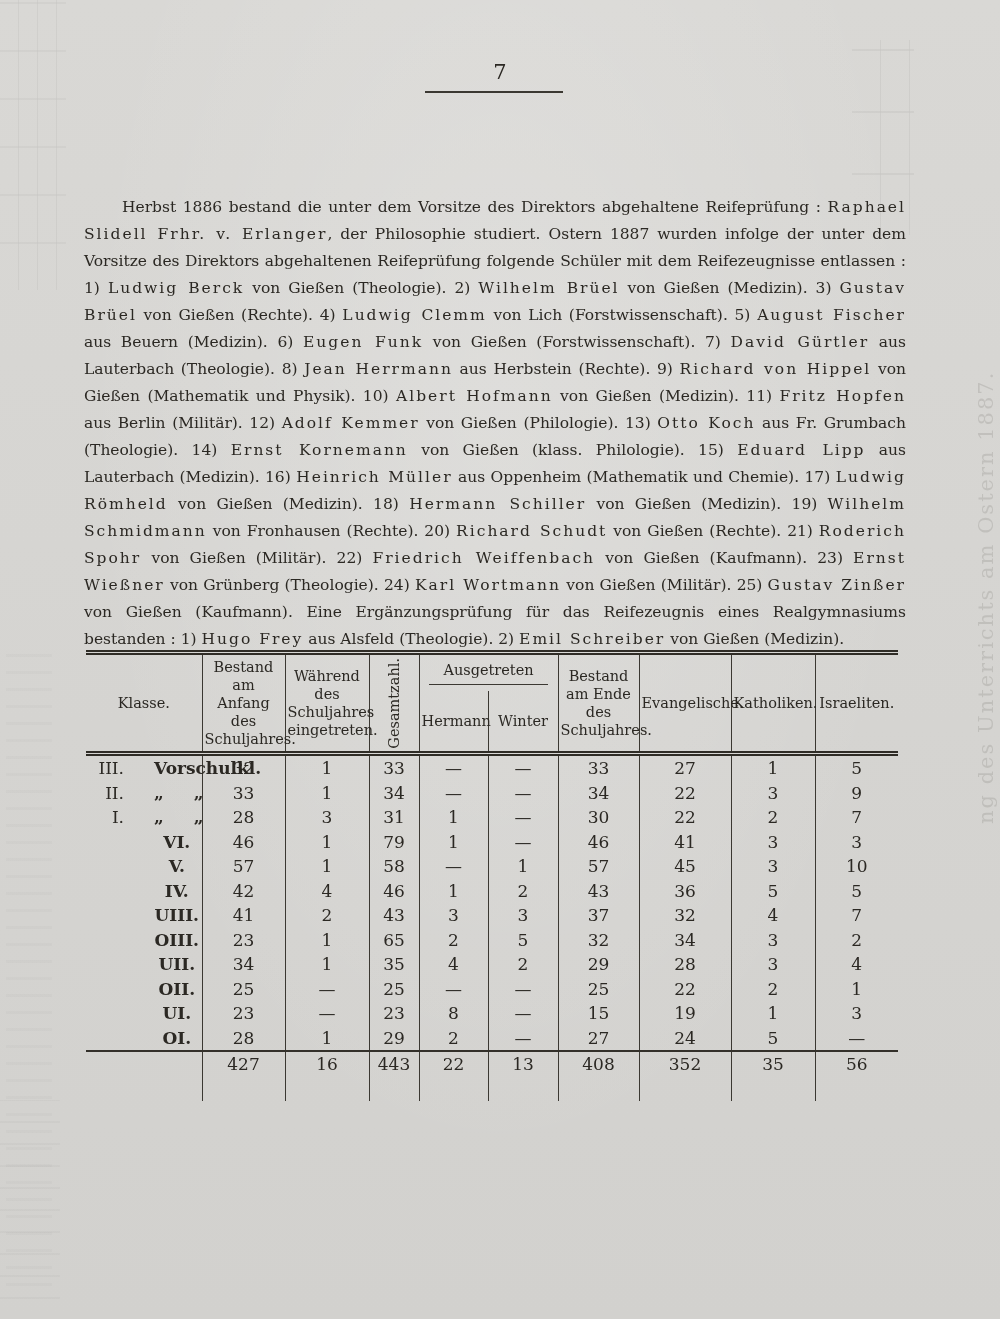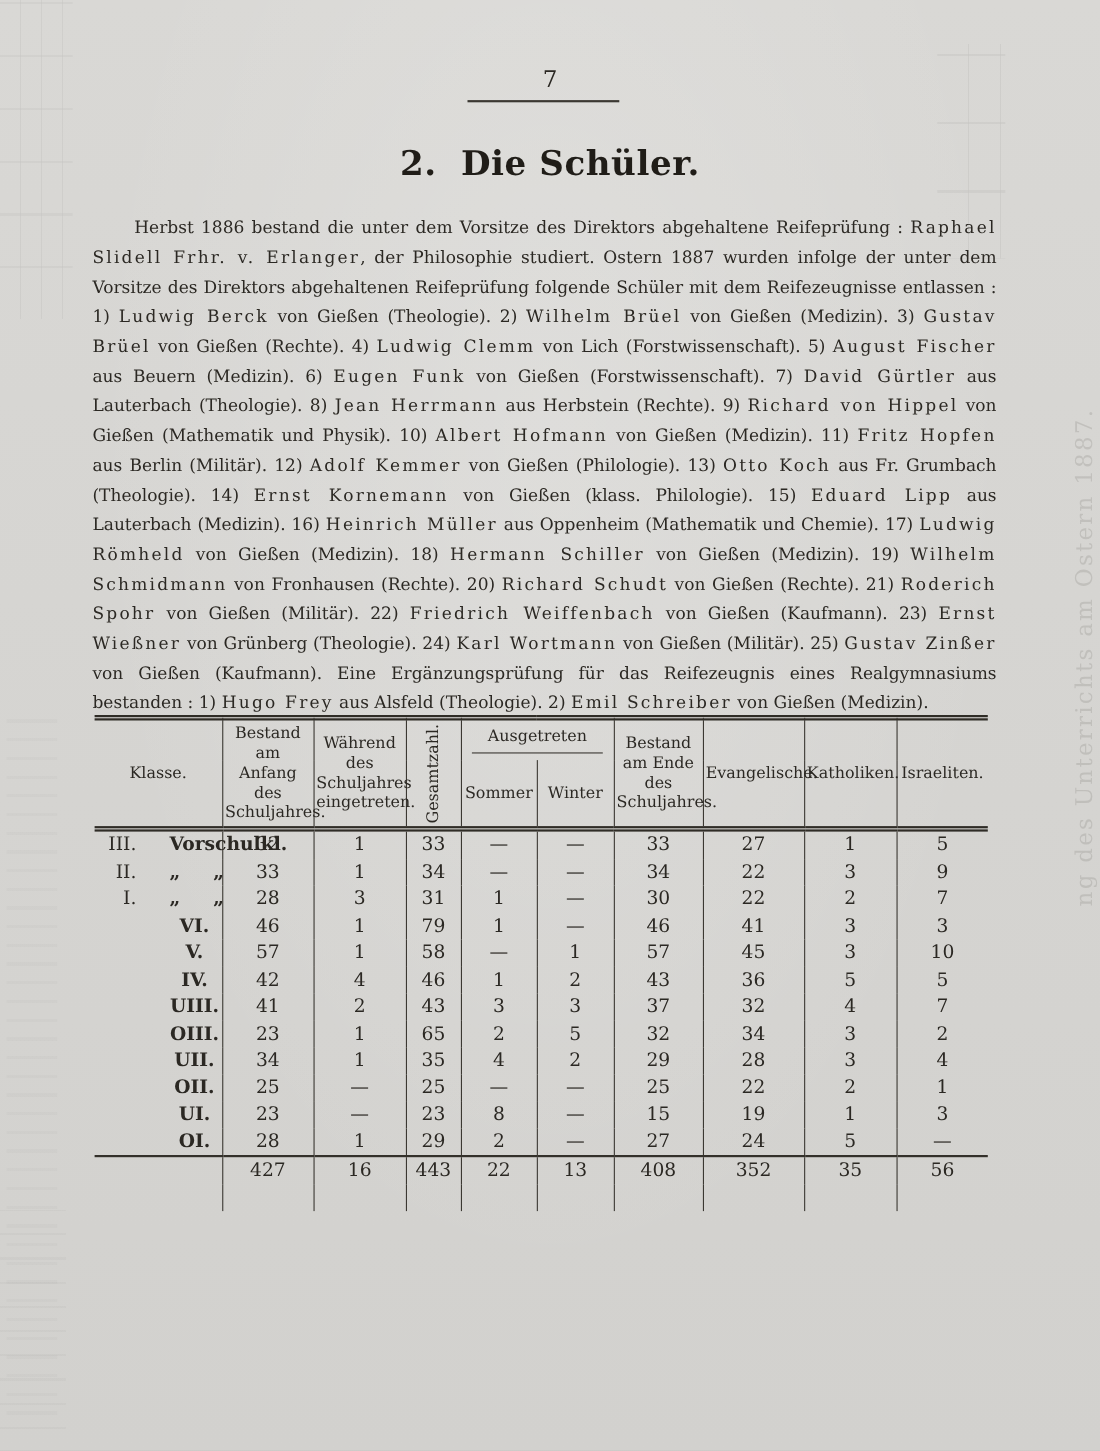--- a/index.html
+++ b/index.html
@@ -85,21 +85,20 @@
 
   <div class="ghost ghost-grid-tl"></div>
   <div class="ghost ghost-grid-tr"></div>
   <div class="ghost ghost-strip-left"></div>
   <div class="ghost ghost-strip-left2"></div>
   <div class="ghost-text-right">ng des Unterrichts am Ostern 1887.</div>
 
   <div class="pageno">7</div>
   <div class="pageno-rule"></div>
 
-  <h1 class="title"><span class="tno">2.</span><span>Die Schüler.</span></h1>
 
   <p class="body-par" id="body-par"><span>Herbst 1886 bestand die unter dem Vorsitze des Direktors abgehaltene Reifeprüfung : </span><span class="sperr">Raphael Slidell Frhr. v. Erlanger</span><span>, der Philosophie studiert.  Ostern 1887 wurden infolge der unter dem Vorsitze des Direktors abgehaltenen Reifeprüfung folgende Schüler mit dem Reifezeugnisse entlassen : 1) </span><span class="sperr">Ludwig Berck</span><span> von Gießen (Theologie). 2) </span><span class="sperr">Wilhelm Brüel</span><span> von Gießen (Medizin). 3) </span><span class="sperr">Gustav Brüel</span><span> von Gießen (Rechte). 4) </span><span class="sperr">Ludwig Clemm</span><span> von Lich (Forstwissenschaft). 5) </span><span class="sperr">August Fischer</span><span> aus Beuern (Medizin). 6) </span><span class="sperr">Eugen Funk</span><span> von Gießen (Forstwissenschaft). 7) </span><span class="sperr">David Gürtler</span><span> aus Lauterbach (Theologie). 8) </span><span class="sperr">Jean Herrmann</span><span> aus Herbstein (Rechte). 9) </span><span class="sperr">Richard von Hippel</span><span> von Gießen (Mathematik und Physik). 10) </span><span class="sperr">Albert Hofmann</span><span> von Gießen (Medizin). 11) </span><span class="sperr">Fritz Hopfen</span><span> aus Berlin (Militär). 12) </span><span class="sperr">Adolf Kemmer</span><span> von Gießen (Philologie). 13) </span><span class="sperr">Otto Koch</span><span> aus Fr. Grumbach (Theologie). 14) </span><span class="sperr">Ernst Kornemann</span><span> von Gießen (klass. Philologie). 15) </span><span class="sperr">Eduard Lipp</span><span> aus Lauterbach (Medizin). 16) </span><span class="sperr">Heinrich Müller</span><span> aus Oppenheim (Mathematik und Chemie). 17) </span><span class="sperr">Ludwig Römheld</span><span> von Gießen (Medizin). 18) </span><span class="sperr">Hermann Schiller</span><span> von Gießen (Medizin). 19) </span><span class="sperr">Wilhelm Schmidmann</span><span> von Fronhausen (Rechte). 20) </span><span class="sperr">Richard Schudt</span><span> von Gießen (Rechte). 21) </span><span class="sperr">Roderich Spohr</span><span> von Gießen (Militär). 22) </span><span class="sperr">Friedrich Weiffenbach</span><span> von Gießen (Kaufmann). 23) </span><span class="sperr">Ernst Wießner</span><span> von Grünberg (Theologie). 24) </span><span class="sperr">Karl Wortmann</span><span> von Gießen (Militär). 25) </span><span class="sperr">Gustav Zinßer</span><span> von Gießen (Kaufmann).  Eine Ergänzungsprüfung für das Reifezeugnis eines Realgymnasiums bestanden : 1) </span><span class="sperr">Hugo Frey</span><span> aus Alsfeld (Theologie). 2) </span><span class="sperr">Emil Schreiber</span><span> von Gießen (Medizin).</span></p>
 
   <table class="stat-table">
     <colgroup>
       <col style="width:116px">
         <col style="width:83px">
         <col style="width:84px">
       <col style="width:50px">
         <col style="width:69px">
@@ -117,21 +116,21 @@
         <th rowspan="2" class="bl dbl">
             <div class="rot">Gesamtzahl.</div>
           </th>
         <th colspan="2" class="bl th-aus"><span class="aus-inner">Ausgetreten</span></th>
         <th rowspan="2" class="bl dbl">Bestand am Ende des Schuljahres.</th>
         <th rowspan="2" class="bl dbl">Evangelische.</th>
         <th rowspan="2" class="bl dbl">Katholiken.</th>
         <th rowspan="2" class="bl dbl">Israeliten.</th>
       </tr>
       <tr>
-        <th class="bl dbl th-sub">Sommer</th>
+        <th class="bl dbl th-sub">Hermann</th>
         <th class="bl dbl th-sub">Winter</th>
       </tr>
     </thead>
     <tbody id="tbody">
         <tr>
           <td class="label-cell">
             <div class="label-flex">
               <span class="ln">III.</span>
               <span class="ld">Vorschulkl.</span>
             </div>

